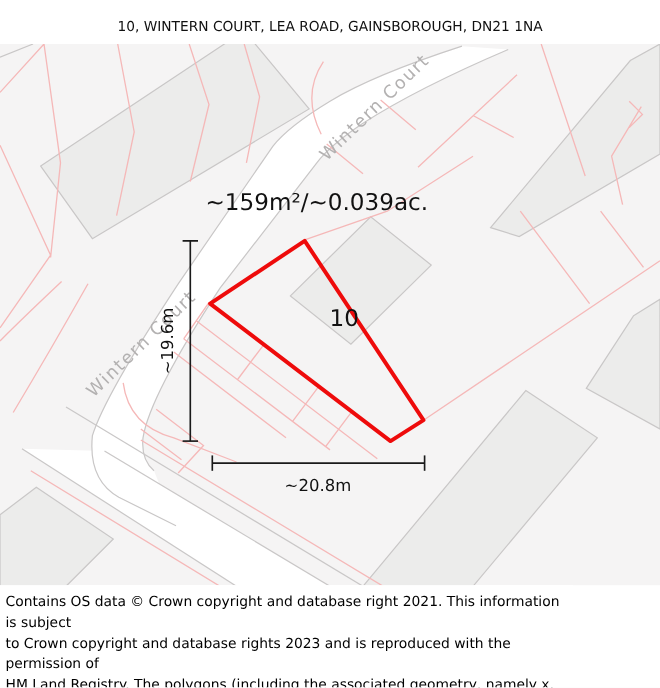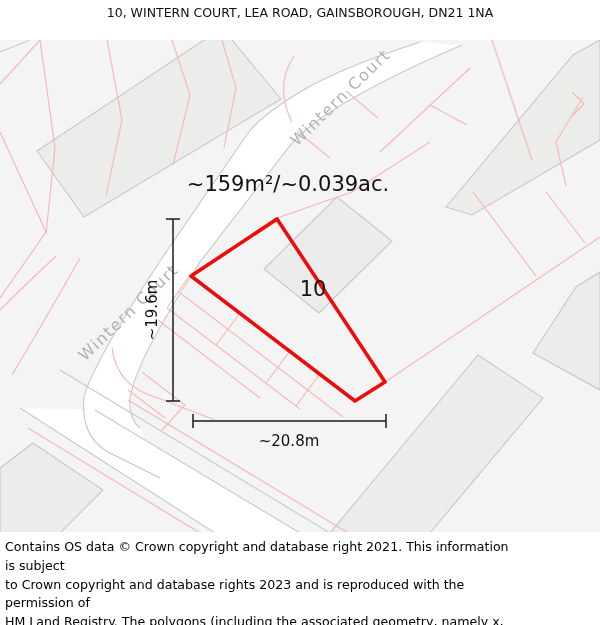--- a/index.html
+++ b/index.html
@@ -1,19 +1,19 @@
 <!DOCTYPE html>
 <html><head>
 <meta charset="utf-8">
 <style>
   html,body{margin:0;padding:0;background:#ffffff;}
   #stage{position:relative;width:600px;height:625px;background:#ffffff;overflow:hidden;
          font-family:"DejaVu Sans","Liberation Sans",sans-serif;}
   #header{position:absolute;top:0;left:0;width:600px;height:40px;text-align:center;
-          padding-top:5px;box-sizing:border-box;background:#ffffff;}
+          padding-top:16px;box-sizing:border-box;background:#ffffff;}
   #header .t1{font-size:12.5px;line-height:16px;color:#111;}
   #header .t2{font-size:12.5px;line-height:16px;color:#111;}
   #map{position:absolute;top:40px;left:0;width:600px;height:492px;background:#f5f4f4;}
   #footer{position:absolute;top:532px;left:0;width:521px;height:93px;background:#ffffff;
           box-sizing:border-box;padding:6px 6px 0 5px;}
   #footer .ftext{font-size:12.6px;line-height:18.8px;color:#000;white-space:pre-line;}
   svg text{font-family:"DejaVu Sans","Liberation Sans",sans-serif;}
   .street-label{fill:#b3b1b1;font-size:16px;letter-spacing:1.5px;}
   .measure-label{fill:#111;font-size:15px;}
   .area-label{fill:#111;font-size:21px;}

